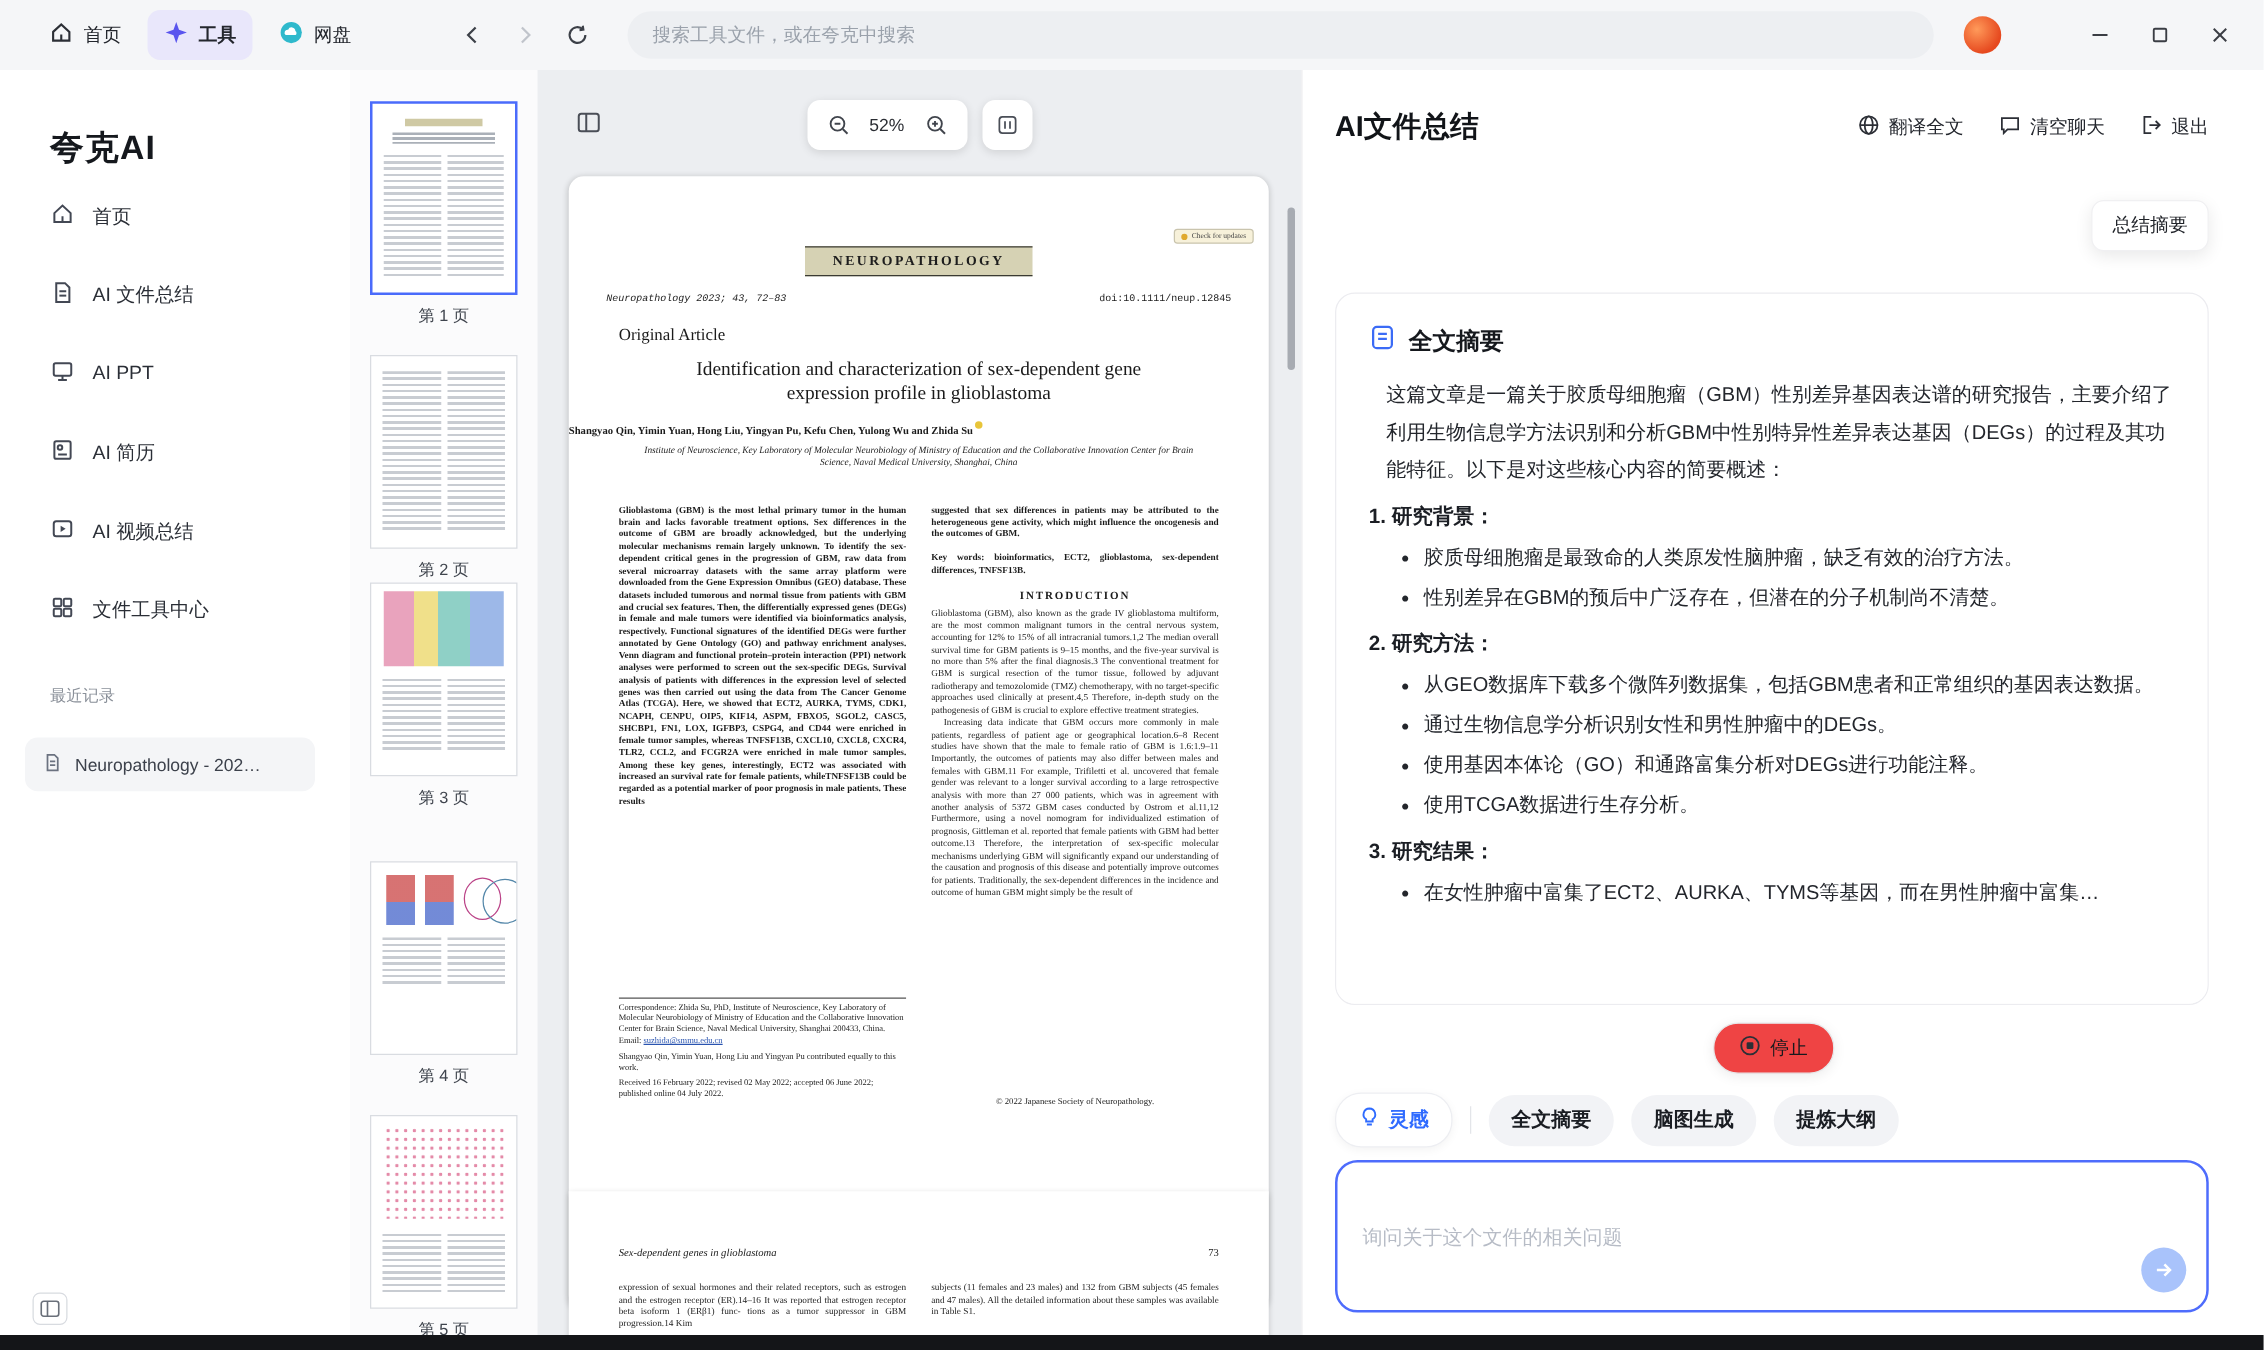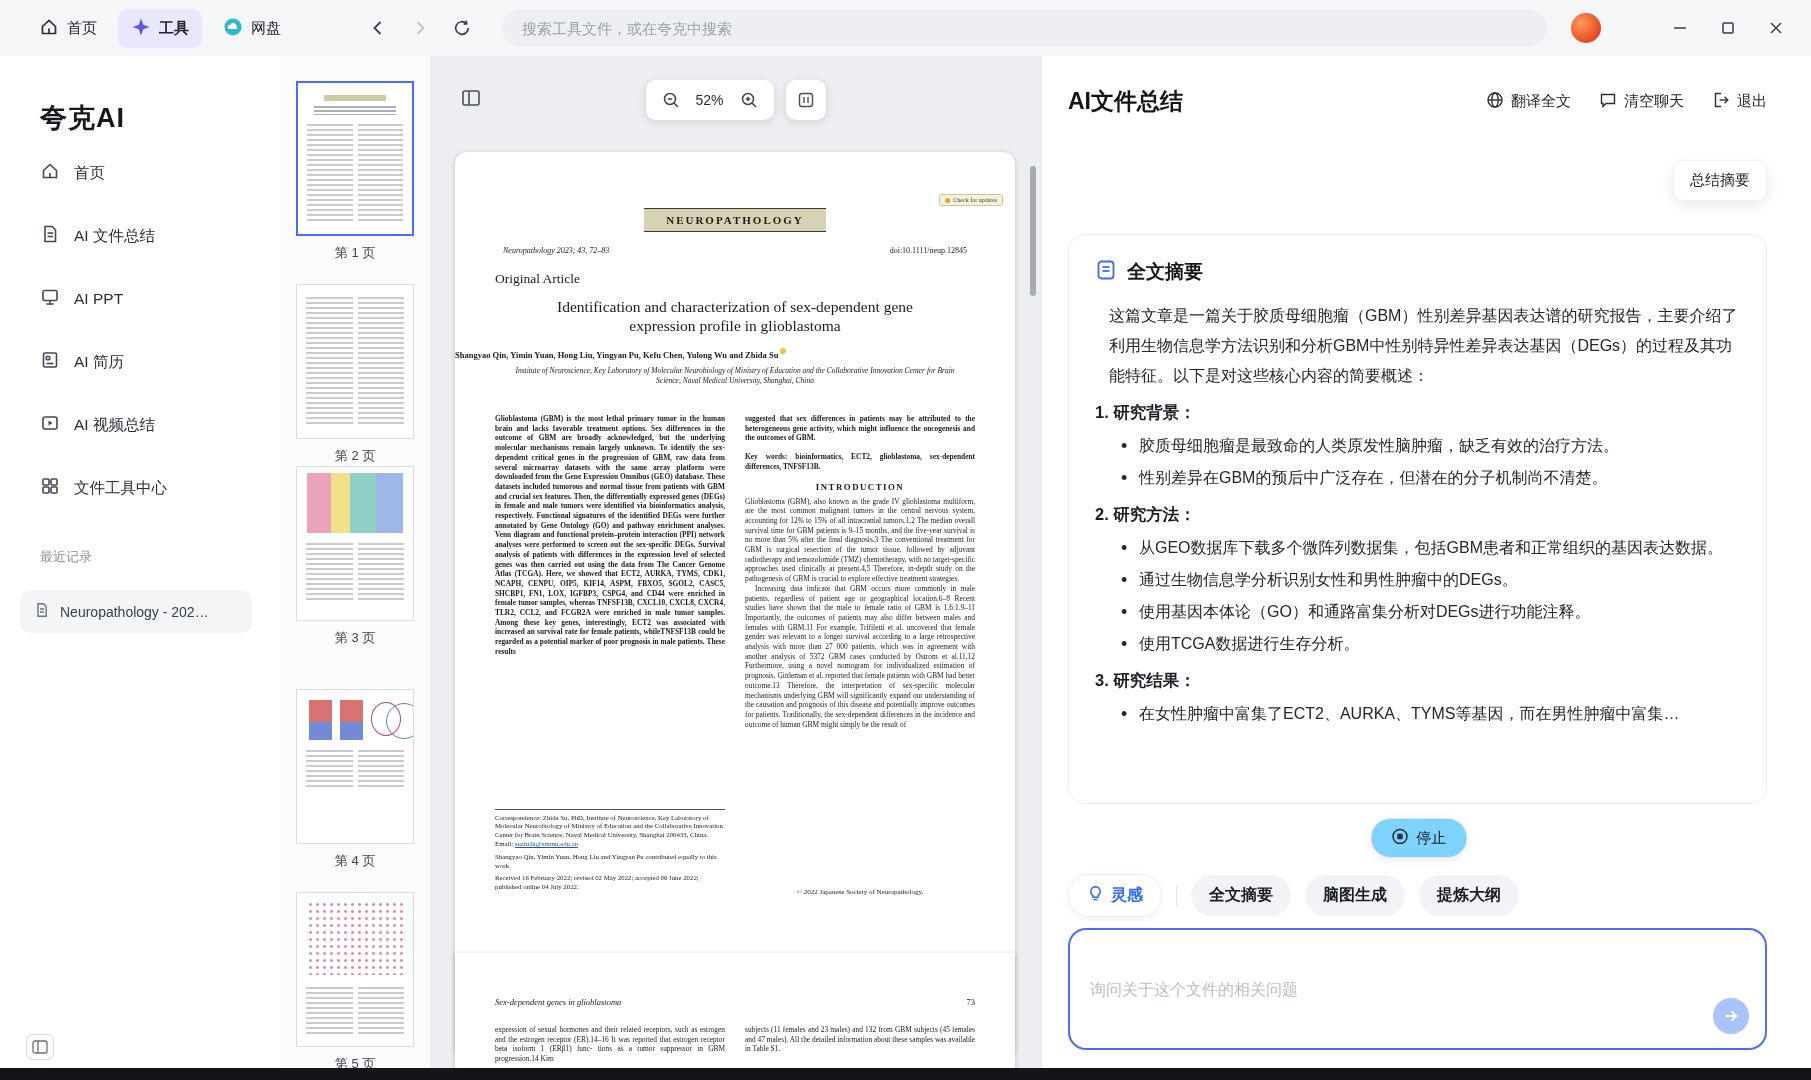--- a/index.html
+++ b/index.html
@@ -82,30 +82,30 @@
     display:flex; align-items:center; justify-content:center; }
   .zoomlabel { font-size:14px; color:#2a2d33; min-width:36px; text-align:center; }
   .fitbtn { background:#fff; border:none; border-radius:10px; width:40px; height:40px;
     box-shadow:0 2px 8px rgba(0,0,0,.12); display:flex; align-items:center; justify-content:center; }
   .vscroll { position:absolute; right:5px; top:110px; width:6px; height:130px;
     background:#a7abb2; border-radius:3px; }
 
   
   .page { position:absolute; left:25px; width:560px; background:#fff;
     box-shadow:0 1px 5px rgba(0,0,0,.2); font-family:"Liberation Serif", serif; color:#1b1b1b; }
-  .page1 { top:96px; height:907px;border-radius:12px; }
+  .page1 { top:85px; height:907px;border-radius:12px; }
   .page2 { top:897px; height:770px; padding:44px 40px 0; }
   .upd-badge { position:absolute; right:12px; top:42px; font-size:6px; color:#444;
     background:#f7f1da; border:1px solid #c9c4ad; border-radius:3px; padding:2px 5px;
     display:flex; align-items:center; gap:3px; }
   .upd-badge b { width:5px; height:5px; border-radius:50%; background:#e0a92e; display:block; }
   .jbanner { margin:56px auto 0; width:182px; background:#d6d2b4; border-top:1.5px solid #3a3a33;
     border-bottom:1.5px solid #3a3a33; text-align:center; font-weight:bold; font-size:11px;
     letter-spacing:2px; padding:5px 0; color:#1d1d1d; }
-  .jcite { display:flex; justify-content:space-between; padding:0 48px; margin-top:14px; font-size:8px; }
+  .jcite { display:flex; justify-content:space-between; padding:0 30px; margin-top:14px; font-size:8px;font-family:Liberation Mono, monospace; }
   .jcite .jc-l { font-style:italic; }
   .arttype { margin:16px 0 0 40px; font-size:13.5px; }
   .ptitle { text-align:center; font-size:15.5px; line-height:19px; margin-top:10px; padding:0 72px; }
   .pauthors { font-weight:bold; font-size:8.5px; margin-top:13px; }
   .orcid { display:inline-block; width:6px; height:6px; border-radius:50%; background:#e8c53a;
     vertical-align:super; margin-left:2px; }
   .paffil { text-align:center; font-style:italic; font-size:7.5px; line-height:10px;
     margin-top:6px; padding:0 58px; }
   .cols { position:absolute; left:40px; top:262px; width:480px; height:482px;
     display:flex; gap:20px; overflow:hidden; }
@@ -141,21 +141,21 @@
   .sumcard:after { content:""; position:absolute; left:0; right:0; bottom:0; height:64px;
     background:linear-gradient(rgba(255,255,255,0), #fff 85%); }
   .sc-head { display:flex; align-items:center; gap:10px; }
   .sc-title { font-size:19px; font-weight:bold; color:#15181d; }
   .sc-intro { margin-top:16px; font-size:16px; line-height:30px; color:#23262c;margin-left:14px; }
   .sc-sec-h { font-size:16.5px; font-weight:bold; line-height:34px; color:#1b1e24; margin-top:4px; }
   .sc-li { position:relative; padding-left:44px; font-size:16px; line-height:30px;
     color:#23262c; margin:2px 0; }
   .sc-li:before { content:"\2022"; position:absolute; left:26px; font-size:18px; }
   .stopbtn { position:absolute; top:762px; left:49%; transform:translateX(-50%);
-    display:flex; align-items:center; gap:8px; padding:9px 20px; background:#7dd3fc;
+    display:flex; align-items:center; gap:8px; padding:9px 20px; background:#ef4444;
     border:1px solid #e7e8ea; border-radius:20px; box-shadow:0 2px 10px rgba(0,0,0,.08);
     font-size:15px; color:#17191d; }
   .quickrow { position:absolute; left:26px; top:818px; display:flex; align-items:center; gap:14px; }
   .qpill { display:flex; align-items:center; gap:7px; padding:10px 18px; border-radius:21px;
     background:#f2f3f6; border:none; font-size:16px; font-weight:bold; color:#1a1d23; }
   .qpill.accent { background:#fff; border:1px solid #edeef2; color:#2f6bff;
     box-shadow:0 2px 8px rgba(0,0,0,.05); }
   .qdivider { width:1px; height:22px; background:#e3e5e9; }
   .askbox { position:absolute; left:26px; right:44px; top:872px; height:122px;
     border:2px solid #4e6cfc; border-radius:18px; background:#fff; }

